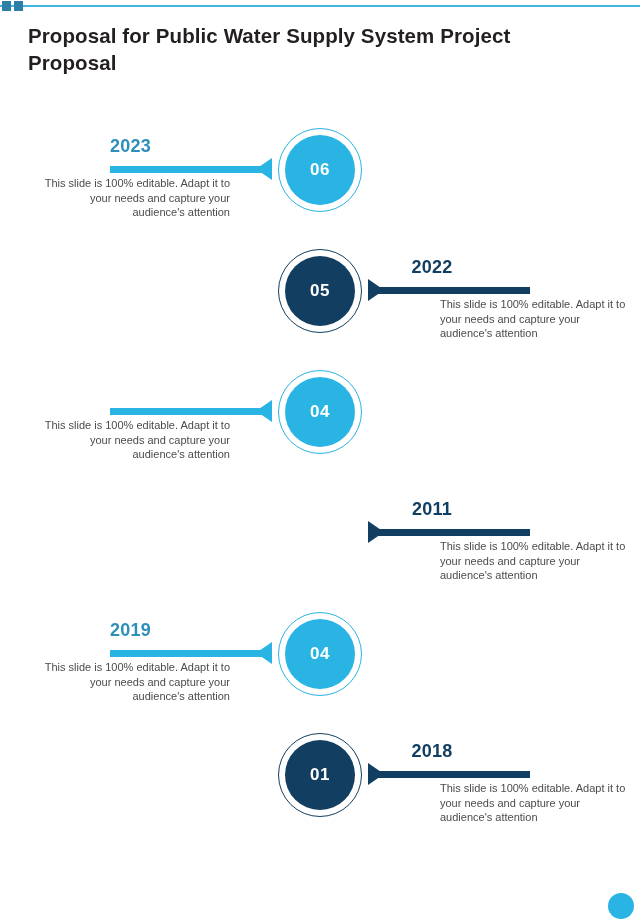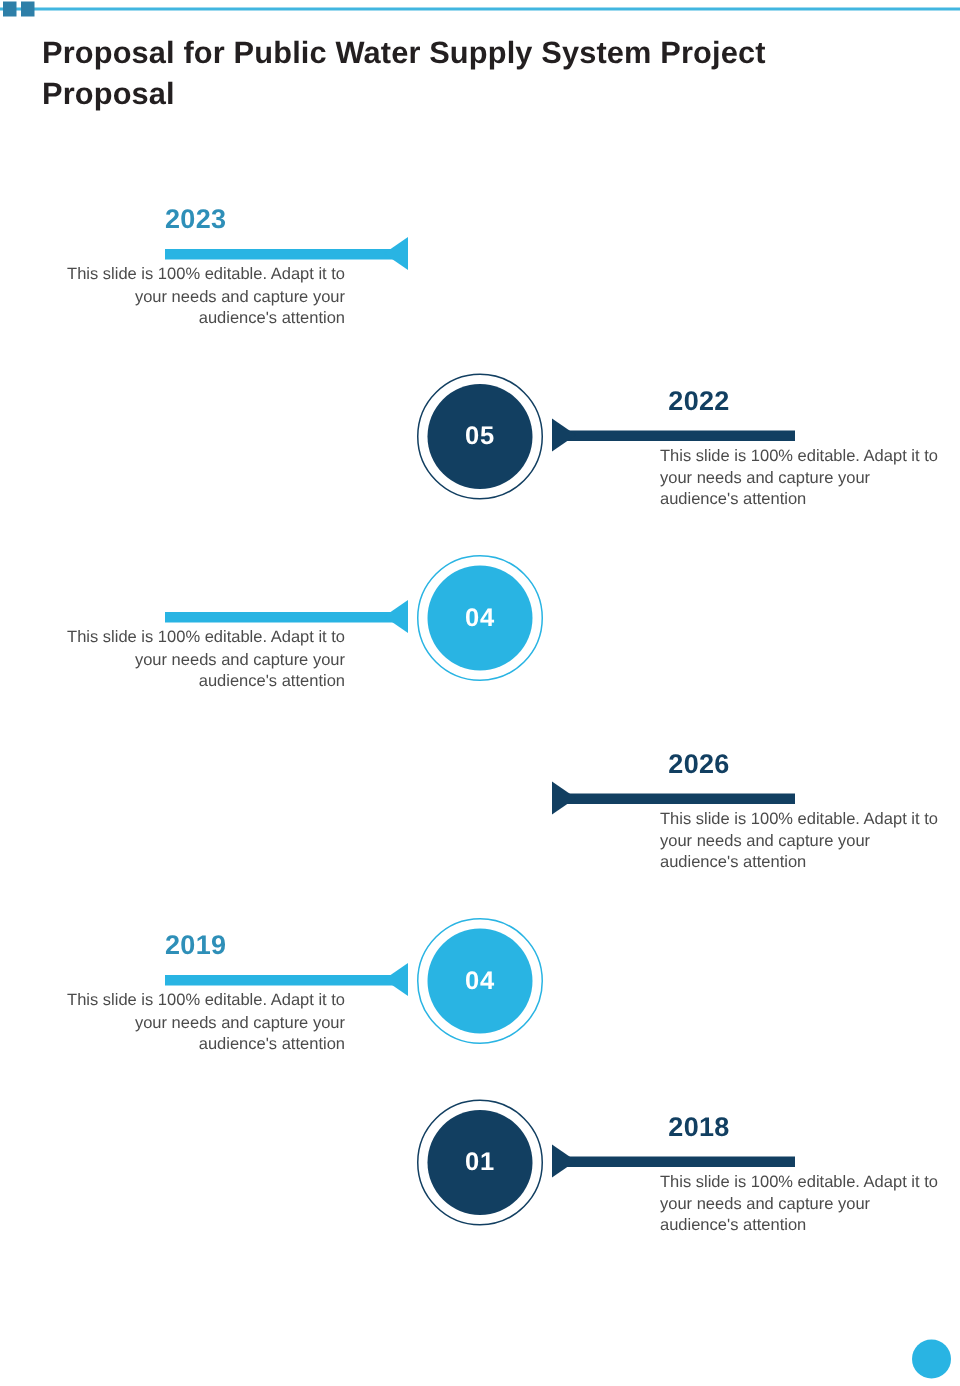--- a/index.html
+++ b/index.html
@@ -49,21 +49,21 @@
   .bar.left{left:110px;right:auto;width:160px;}
   .bar.right{left:370px;width:160px;}
   .arrow{position:absolute;top:30px;width:0;height:0;}
   .arrow.left{left:256px;border-top:11px solid transparent;border-bottom:11px solid transparent;border-right:16px solid currentColor;}
   .arrow.right{left:368px;border-top:11px solid transparent;border-bottom:11px solid transparent;border-left:16px solid currentColor;}
 
   .year{
     position:absolute;top:8px;font-size:18px;font-weight:bold;letter-spacing:.2px;
   }
   .year.left{left:110px;width:160px;}
-  .year.right{left:386px;width:160px;text-align:center;}
+  .year.right{left:352px;width:160px;text-align:center;}
 
   .body{
     position:absolute;top:48px;width:186px;
     font-size:11px;line-height:1.32;color:#4b4b4b;
   }
   .body.left{left:44px;text-align:right;}
   .body.right{left:440px;text-align:left;}
 
   
   .dot{position:absolute;left:608px;top:893px;width:26px;height:26px;border-radius:50%;background:#29b4e3;}
@@ -74,20 +74,25 @@
 <div class="topline"></div>
 <div class="sq a"></div>
 <div class="sq b"></div>
 
 <h1 class="title">Proposal for Public Water Supply System Project Proposal</h1>
 
 <div id="timeline">
     <div class="row" style="top: 128px;">
       <div class="bar left" style="color: rgb(41, 180, 227);"></div>
       <div class="arrow left" style="color: rgb(41, 180, 227);"></div>
+      <div class="node" style="color: rgb(41, 180, 227);">
+        <div class="ring"></div>
+        <div class="disc"></div>
+        <span class="num">06</span>
+      </div>
       <div class="year left" style="color: rgb(46, 143, 184);">2023</div>
       <div class="body left">This slide is 100% editable. Adapt it to your needs and capture your audience's attention</div>
     </div>
     <div class="row" style="top: 249px;">
       <div class="bar right" style="color: rgb(18, 63, 97);"></div>
       <div class="arrow right" style="color: rgb(18, 63, 97);"></div>
       <div class="node" style="color: rgb(18, 63, 97); justify-content: center;">
         <div class="ring"></div>
         <div class="disc"></div>
         <span class="num">05</span>
@@ -101,21 +106,21 @@
       <div class="node" style="color: rgb(41, 180, 227); justify-content: center;">
         <div class="ring"></div>
         <div class="disc"></div>
         <span class="num">04</span>
       </div>
       <div class="body left">This slide is 100% editable. Adapt it to your needs and capture your audience's attention</div>
     </div>
     <div class="row" style="top: 491px;">
       <div class="bar right" style="color: rgb(18, 63, 97);"></div>
       <div class="arrow right" style="color: rgb(18, 63, 97);"></div>
-      <div class="year right" style="color: rgb(18, 63, 97);">2026</div>
+      <div class="year right" style="color: rgb(18, 63, 97);">2011</div>
       <div class="body right">This slide is 100% editable. Adapt it to your needs and capture your audience's attention</div>
     </div>
     <div class="row" style="top: 612px;">
       <div class="bar left" style="color: rgb(41, 180, 227);"></div>
       <div class="arrow left" style="color: rgb(41, 180, 227);"></div>
       <div class="node" style="color: rgb(41, 180, 227);">
         <div class="ring"></div>
         <div class="disc"></div>
         <span class="num">04</span>
       </div>

